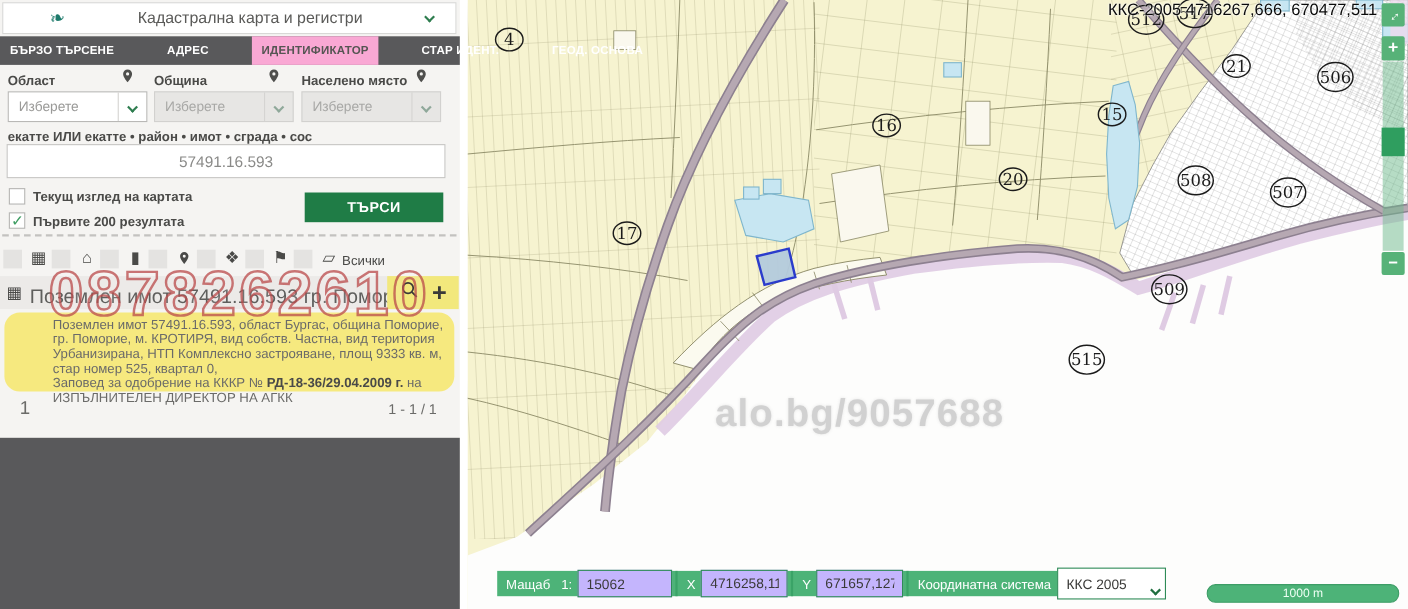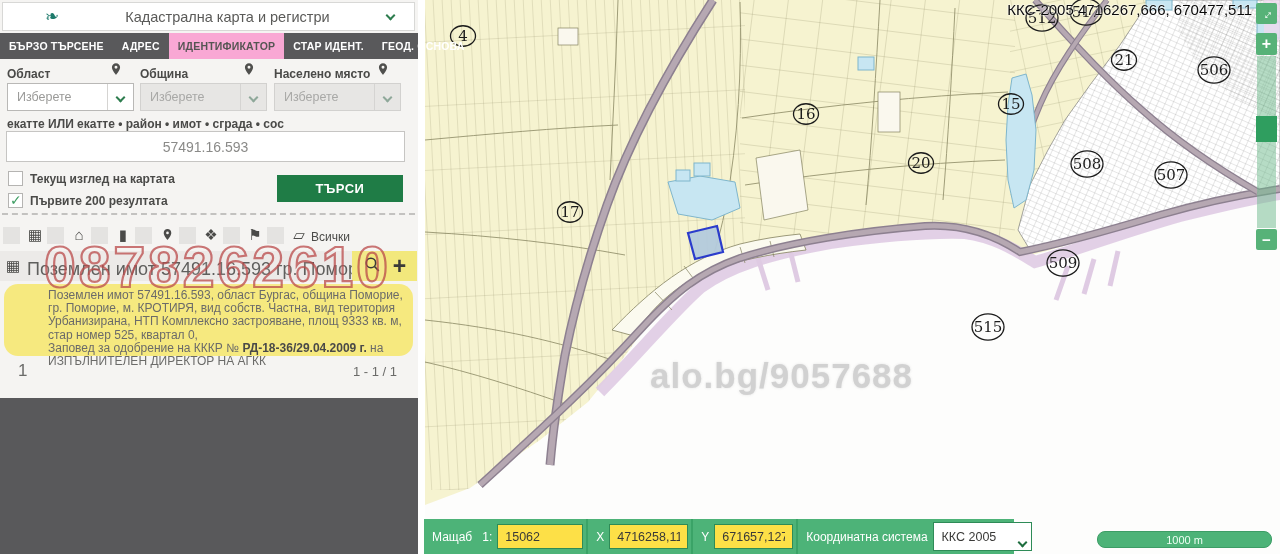--- a/index.html
+++ b/index.html
@@ -9,21 +9,21 @@
 
   
   #sidebar{position:absolute;left:0;top:0;width:418px;height:554px;background:#f5f4f2;}
   #app-header{position:absolute;left:2px;top:2px;width:413px;height:29px;background:#fff;
     border:1px solid #d8d8d6;display:flex;align-items:center;}
   #app-logo{margin-left:42px;color:#1d7a6b;font-size:17px;line-height:1;transform:rotate(-10deg);}
   #app-title{margin-left:66px;font-size:14.5px;color:#5a5a58;}
   .chev{display:inline-block;width:7px;height:7px;border-right:2px solid #2e7d4f;border-bottom:2px solid #2e7d4f;transform:rotate(45deg);}
   #app-chevron{position:absolute;right:20px;top:9px;}
 
-  #tabbar{position:absolute;left:0;top:33px;width:418px;height:26px;background:#59595b;display:flex;align-items:stretch;}
+  #tabbar{position:absolute;left:0;top:33px;width:418px;height:26px;background:#59595b;display:flex;align-items:stretch;gap:30px;}
   .tab{display:flex;align-items:center;padding:0 9px;font-size:10.5px;font-weight:bold;color:#fff;
     letter-spacing:.2px;cursor:pointer;white-space:nowrap;}
   .tab.active{background:#f9a8d4;color:#555553;}
 
   .field-col{position:absolute;width:127px;}
   .field-label{font-size:12px;font-weight:bold;color:#4a4a48;}
   .pin-ico{position:absolute;top:-4px;width:14px;height:18px;}
   .pin-ico svg{width:14px;height:18px;fill:#4f4f4d;}
   .select{position:absolute;top:19px;left:0;width:127px;height:28px;background:#fff;border:1px solid #b9b8b6;
     display:flex;align-items:center;justify-content:space-between;padding-left:9px;font-size:12.5px;color:#9a9a98;}
@@ -76,23 +76,23 @@
 
   #coord-readout{position:absolute;right:28px;top:1px;font-size:15px;color:#0a0a0a;
     text-shadow:0 0 2px #fff,0 0 2px #fff;white-space:nowrap;}
 
   #wm-photo{position:absolute;left:650px;top:356px;font-size:35px;font-weight:bold;color:#c7c7c7;opacity:.8;
     letter-spacing:1px;text-shadow:0 0 3px #dcdcdc;}
   #wm-phone{position:absolute;left:44px;top:234px;font-size:57px;font-weight:bold;letter-spacing:3px;
     color:rgba(255,244,244,.12);-webkit-text-stroke:2.2px rgba(186,74,74,.75);white-space:nowrap;}
 
   
-  #statusbar{position:absolute;left:424px;top:519px;width:590px;height:35px;background:#4db378;display:flex;align-items:flex-end;color:#fff;}
+  #statusbar{position:absolute;left:452px;top:519px;width:590px;height:23px;background:#4db378;display:flex;align-items:flex-end;color:#fff;}
   #statusbar .lbl{font-size:12px;margin:0 5px;white-space:nowrap;}
-  #statusbar input{height:25px;border:1px solid #2e8b57;background:#fde047;color:#3a3a38;font-size:12.5px;padding:0 7px;
+  #statusbar input{height:25px;border:1px solid #2e8b57;background:#c4b5fd;color:#3a3a38;font-size:12.5px;padding:0 7px;
     font-family:"Liberation Sans","DejaVu Sans",sans-serif;}
   .sb-group{display:flex;align-items:center;height:100%;padding:0 3px;}
   .sb-group.sep{border-left:2px solid #3aa367;}
   #crs-select{position:relative;width:99px;height:29px;background:#fff;border:1px solid #2e8b57;color:#3a3a38;
     font-size:12.5px;display:flex;align-items:center;padding-left:8px;}
   #crs-chev{position:absolute;right:5px;bottom:4px;border-color:#1f6e3f;}
 
   #scalebar{position:absolute;left:1097px;top:531px;width:175px;height:17px;background:#4db378;border:1px solid #3d9d66;
     border-radius:8px;color:#eefff4;font-size:11px;display:flex;align-items:center;justify-content:center;}
 

